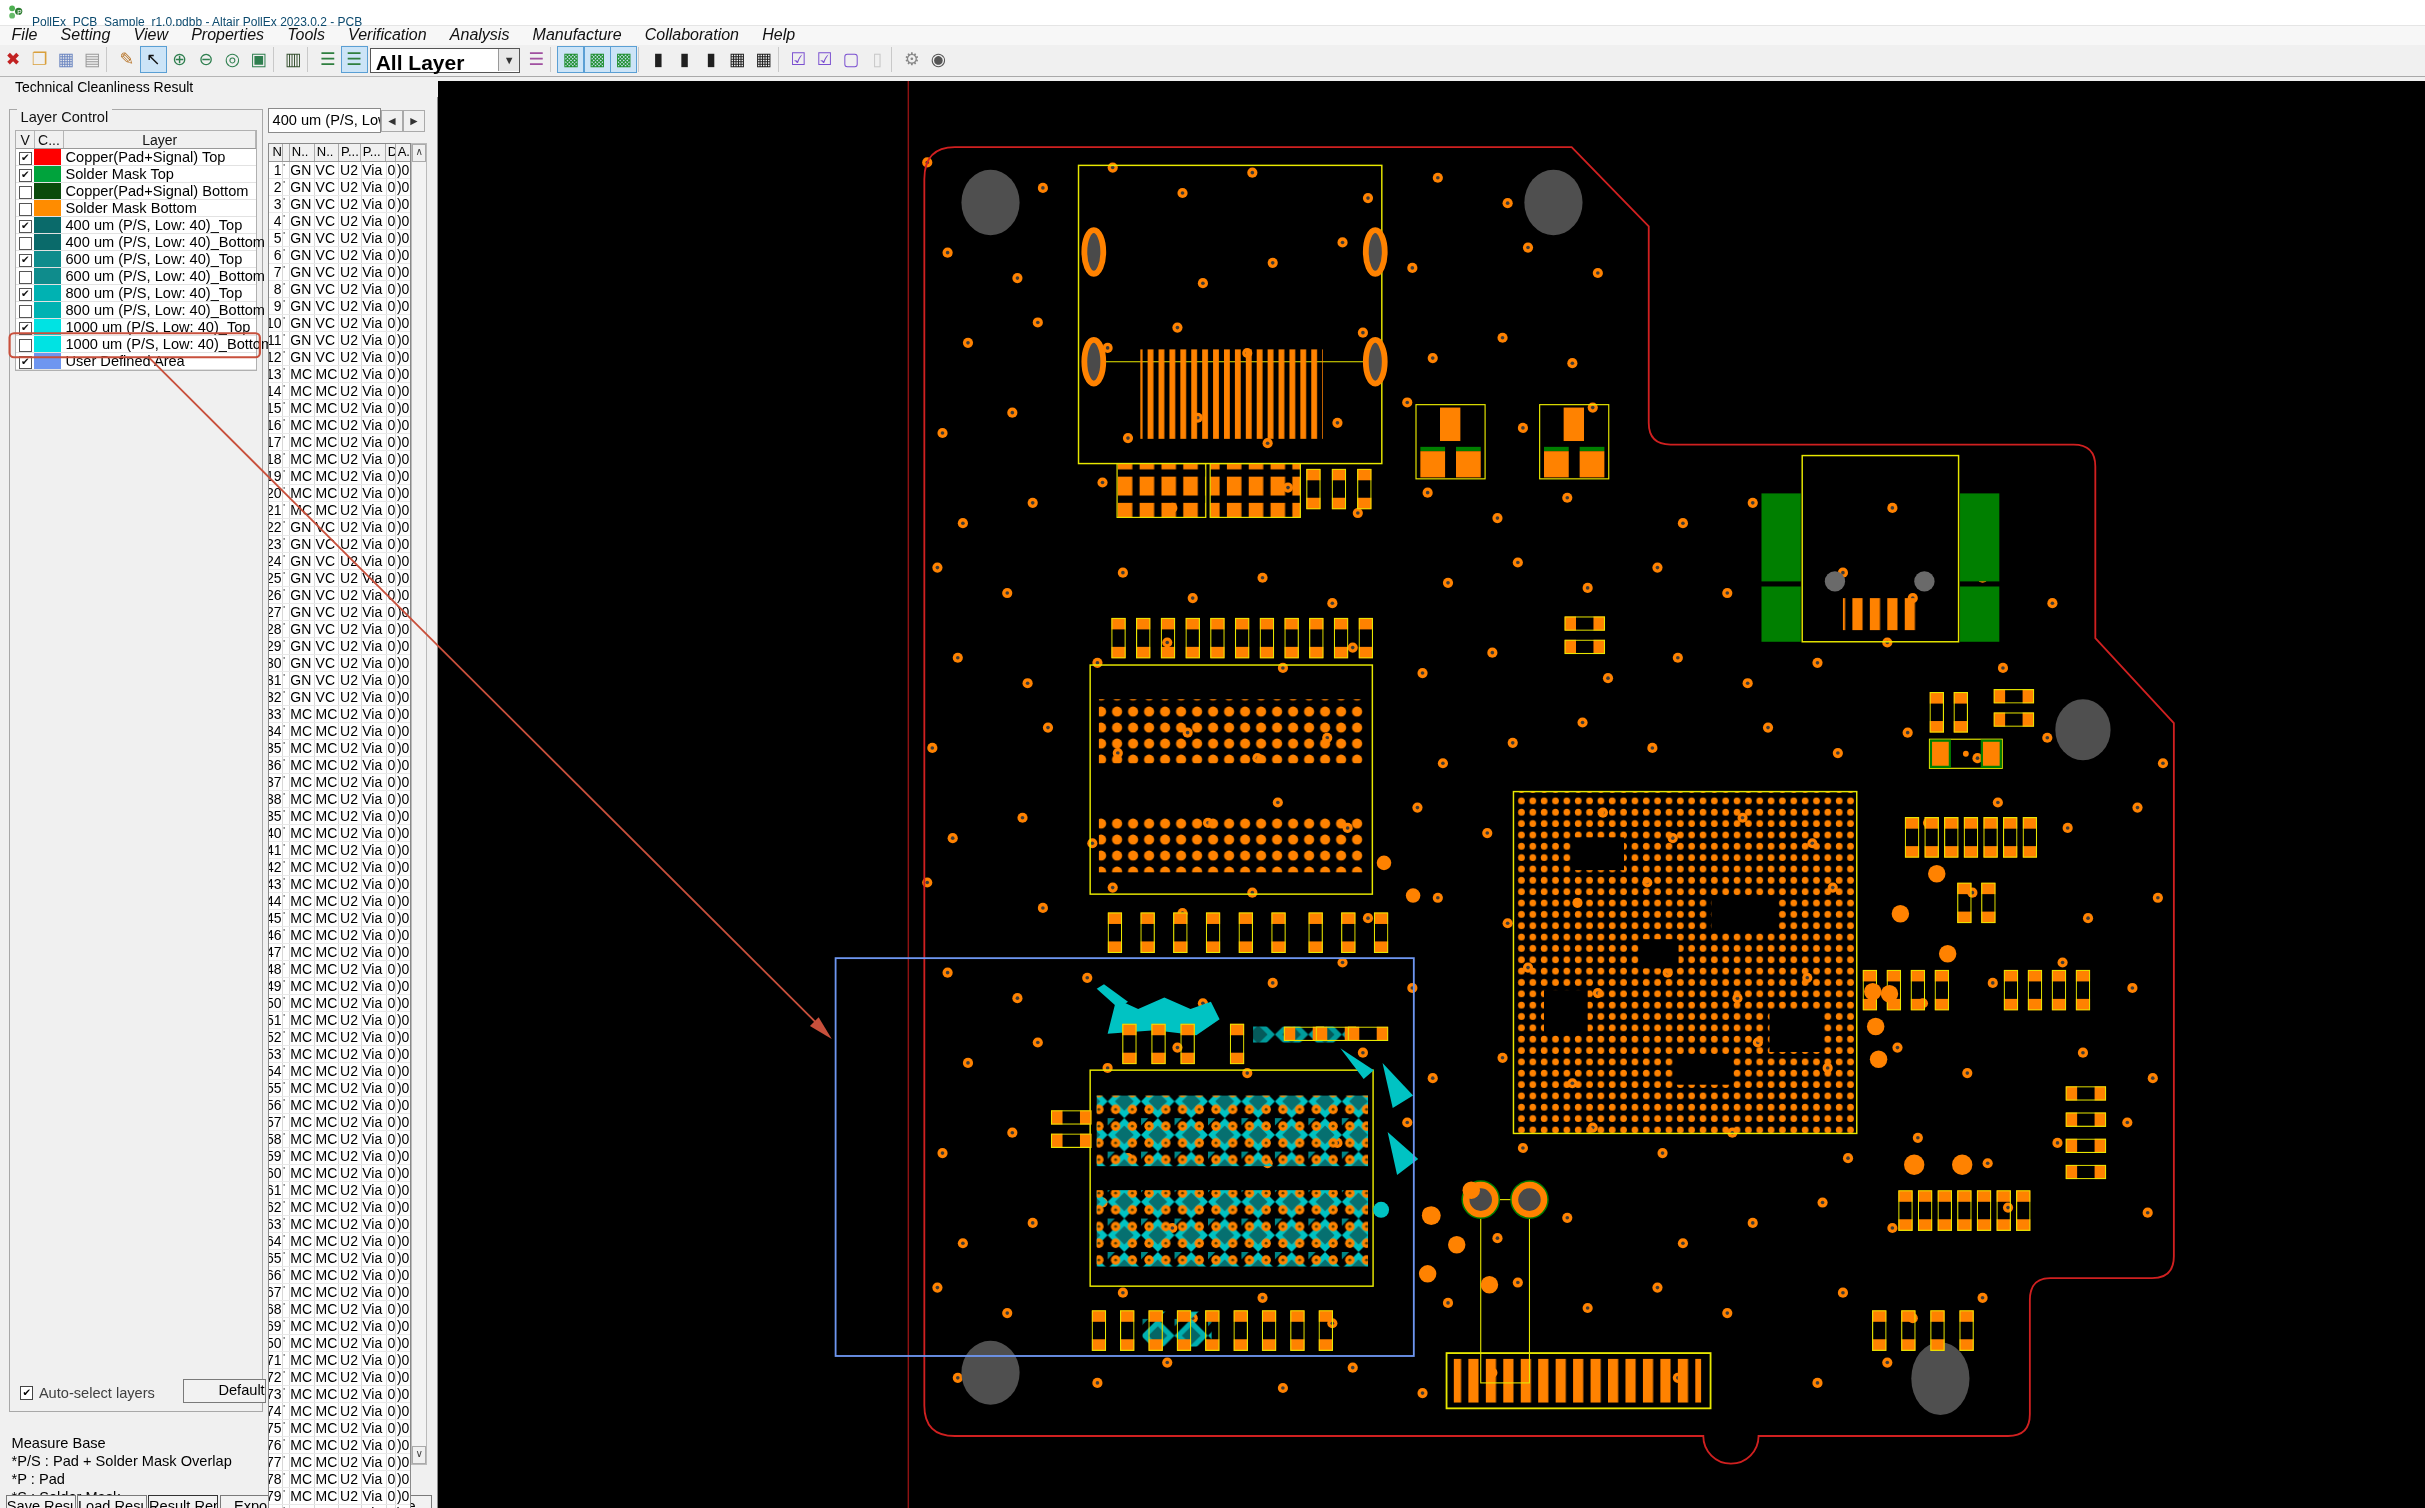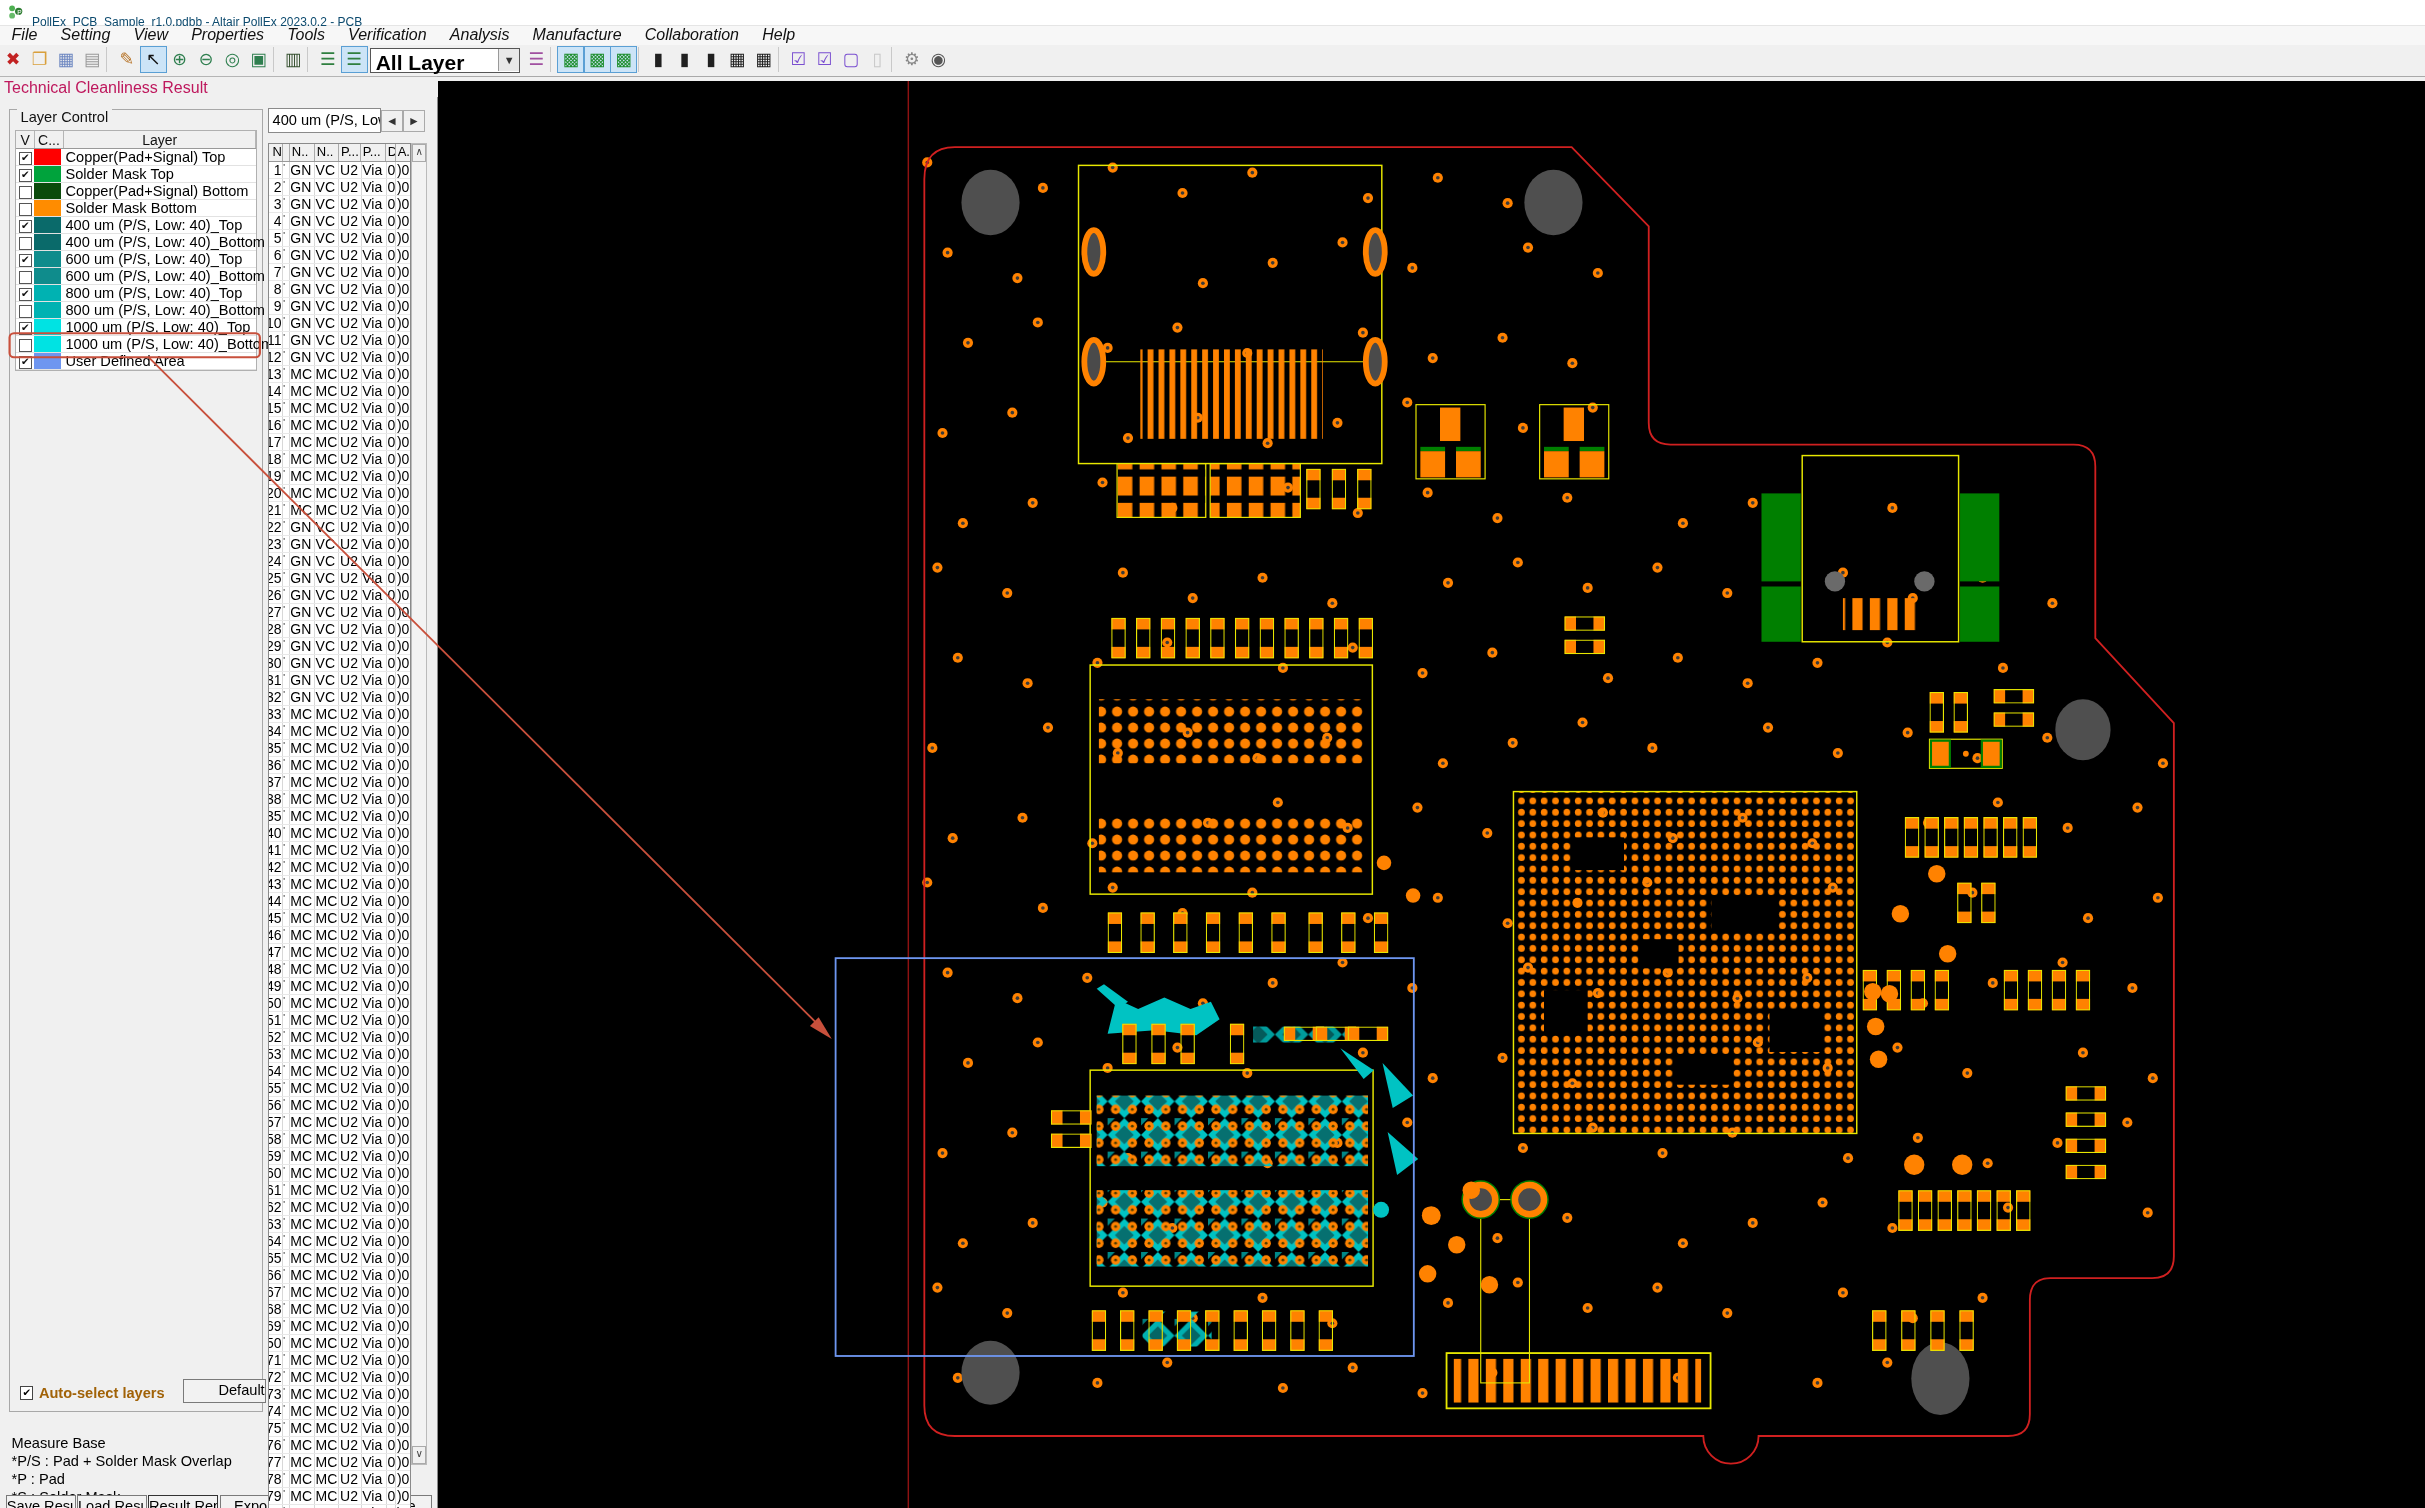--- a/index.html
+++ b/index.html
@@ -10,35 +10,35 @@
   .menubar{position:absolute;left:0;top:25.5px;width:2426px;height:19.6px;background:#F7F7F7;border-bottom:0.7px solid #DDD;}
   .menubar .mi{display:inline-block;padding:0.7px 11.6px;font-size:16px;color:#111;cursor:default;font-style:italic;}
   .toolbar{position:absolute;left:0;top:45px;width:2426px;height:31px;background:#F0F0F0;border-bottom:0.7px solid #A9A9A9;}
   .tbi{display:inline-block;width:25px;height:25px;margin:2.2px 0.7px;text-align:center;line-height:25px;font-size:17.5px;vertical-align:top;}
   .tbi.hl{background:#CCE4F7;outline:1.5px solid #5A9FD4;}
   .tbsep{display:inline-block;width:5.8px;height:25px;margin:2.2px 0.7px;border-left:0.7px solid #C9C9C9;vertical-align:top;}
   .tbselect{display:inline-block;position:relative;width:148px;height:23px;margin:2.9px 2.9px;background:#FFF;border:0.7px solid #555;vertical-align:top;}
   .tbselect .lbl{position:absolute;left:4.4px;top:2.2px;font-size:21px;font-weight:bold;color:#000;}
   .tbselect .arr{position:absolute;right:0;top:0;width:20.4px;height:22px;background:#E8E8E8;border-left:0.7px solid #999;text-align:center;line-height:22px;font-size:11px;color:#333;}
   .caption{position:absolute;left:0;top:76px;width:437px;height:19.6px;background:#F0F0F0;border-bottom:0.7px solid #B5B5B5;border-top:0.7px solid #B5B5B5;}
-  .caption span{position:absolute;left:4px;top:1.5px;font-size:16px;color:#be185d;}
+  .caption span{position:absolute;left:15px;top:1.5px;font-size:14px;color:#000000;}
   .panel{position:absolute;left:0;top:97px;width:437px;height:1412px;background:#F0F0F0;border-right:1.5px solid #8A8A8A;}
   .groupbox{position:absolute;left:8.7px;top:11.6px;width:252px;height:1301px;border:0.7px solid #A8A8A8;}
   .groupbox .legend{position:absolute;left:7.3px;top:-8.7px;background:#F0F0F0;padding:0 3.6px;font-size:14.6px;color:#111;margin-top:8px;}
   .ltable{position:absolute;left:5.8px;top:20.4px;width:240px;background:#FFF;border:0.7px solid #B0B0B0;}
   .lhead{display:flex;height:17.5px;background:#F0F0F0;border-bottom:0.7px solid #999;font-size:14px;color:#111;}
   .lhead div{border-right:0.7px solid #B5B5B5;overflow:hidden;white-space:nowrap;padding-top:0.7px;text-align:center;}
   .lh0{width:17.5px;} .lh1{width:28px;} .lh2{flex:1;}
   .lrow{position:relative;height:16px;border-bottom:0.7px solid #E2E2E2;background:#FFF;}
   .lrow .cb{position:absolute;left:2.2px;top:2.2px;width:11px;height:11px;border:0.7px solid #555;background:#FFF;font-size:10.2px;line-height:10.2px;text-align:center;color:#111;}
   .lrow .sw{position:absolute;left:18px;top:0px;width:27px;height:15.3px;}
   .lrow .nm{position:absolute;left:49px;top:0px;font-size:14.6px;white-space:nowrap;color:#000;}
   .autosel{position:absolute;left:10.2px;top:1275px;width:231px;height:16px;}
   .autosel .cb{position:absolute;left:0;top:1.5px;width:11.6px;height:11.6px;border:0.7px solid #444;background:#FFF;font-size:10.2px;line-height:11px;text-align:center;}
-  .autosel .lb{position:absolute;left:19px;top:0;font-size:14.6px;color:#a16207;font-weight:bold;}
+  .autosel .lb{position:absolute;left:19px;top:0;font-size:14.6px;color:#404040;}
   .btn{position:absolute;height:22.6px;background:#F2F2F2;border:0.7px solid #7A7A7A;font-size:14.6px;color:#000;text-align:center;line-height:21px;overflow:hidden;white-space:nowrap;}
   #btn-default{left:173px;top:1269px;width:81px;text-align:right;}
   .measure{position:absolute;left:11.6px;top:1337px;font-size:14.6px;color:#000;line-height:18px;}
   .bbar .btn{top:1398px;width:68px;}
   
   .rlist{position:absolute;left:268px;top:11px;}
   .rtab{position:absolute;left:0;top:0;width:111px;height:22.6px;background:#FFF;border:0.7px solid #8A8A8A;overflow:hidden;}
   .rtab span{position:absolute;left:3.6px;top:2.9px;font-size:14.6px;white-space:nowrap;color:#000;}
   .spin{position:absolute;top:1.5px;width:19.6px;height:20.4px;background:#F0F0F0;border:0.7px solid #AAA;text-align:center;line-height:19.6px;font-size:9.5px;color:#333;}
   #spin-l{left:113px;} #spin-r{left:135px;}

